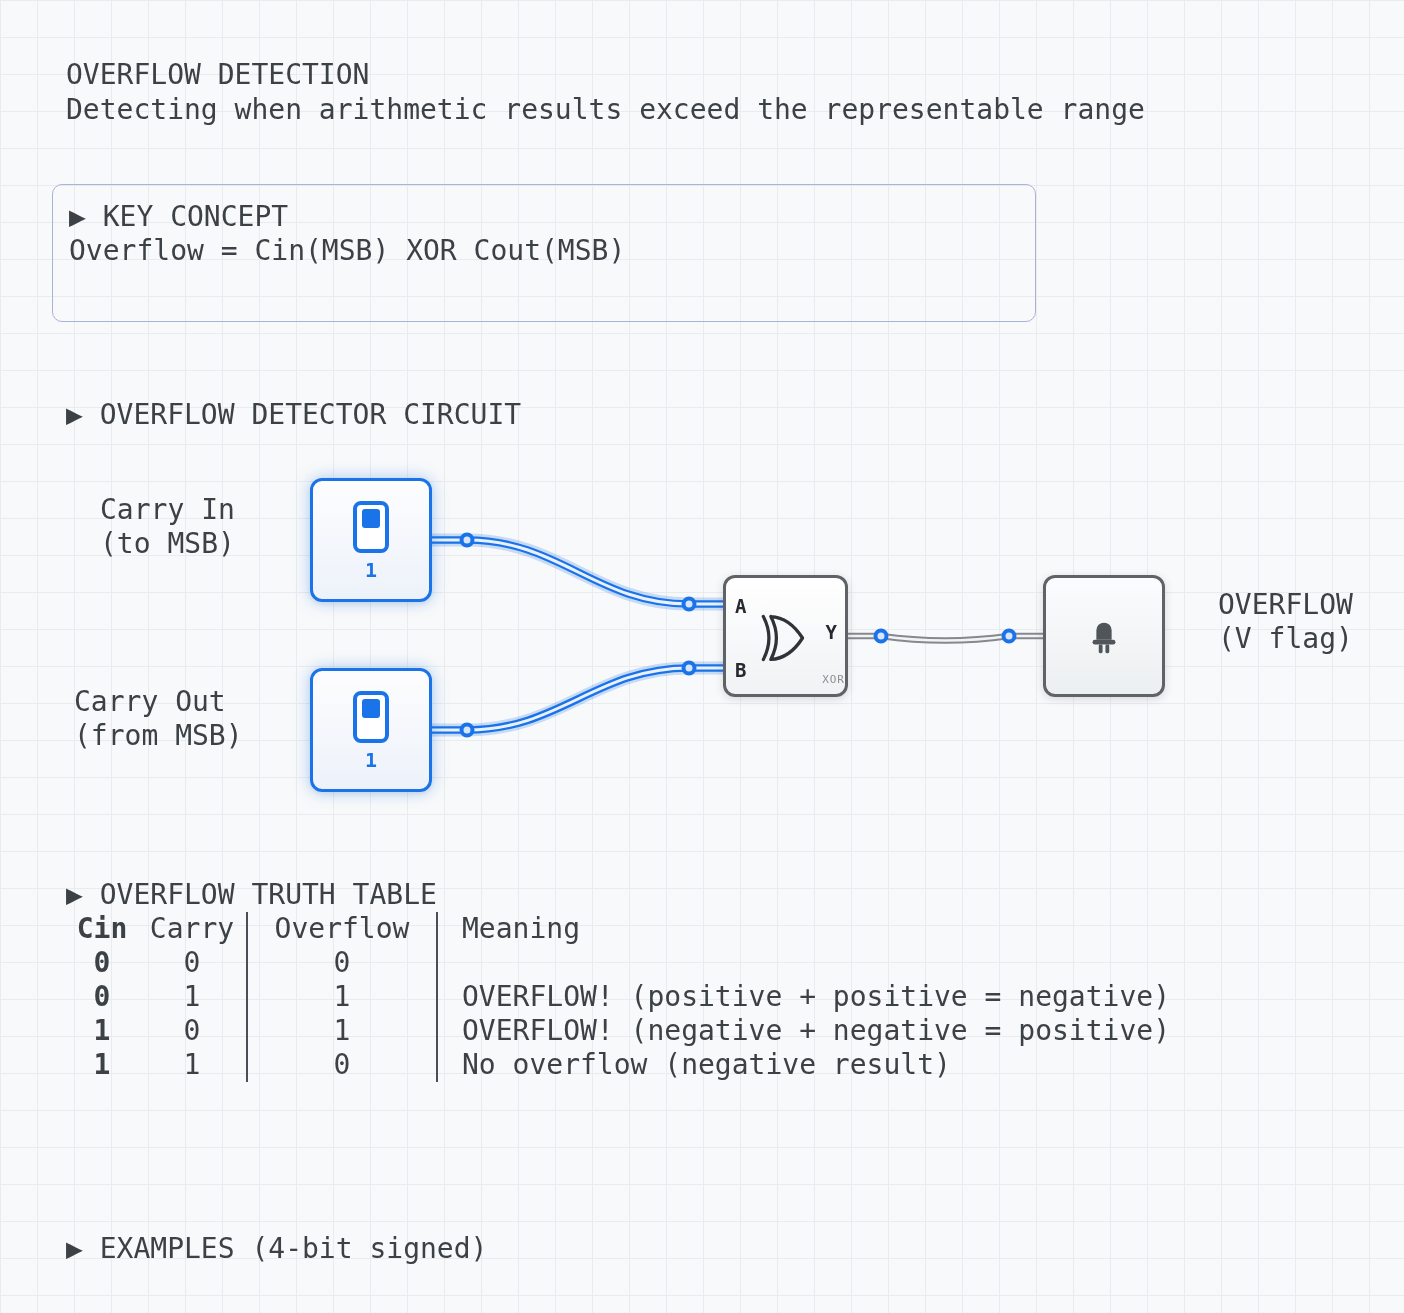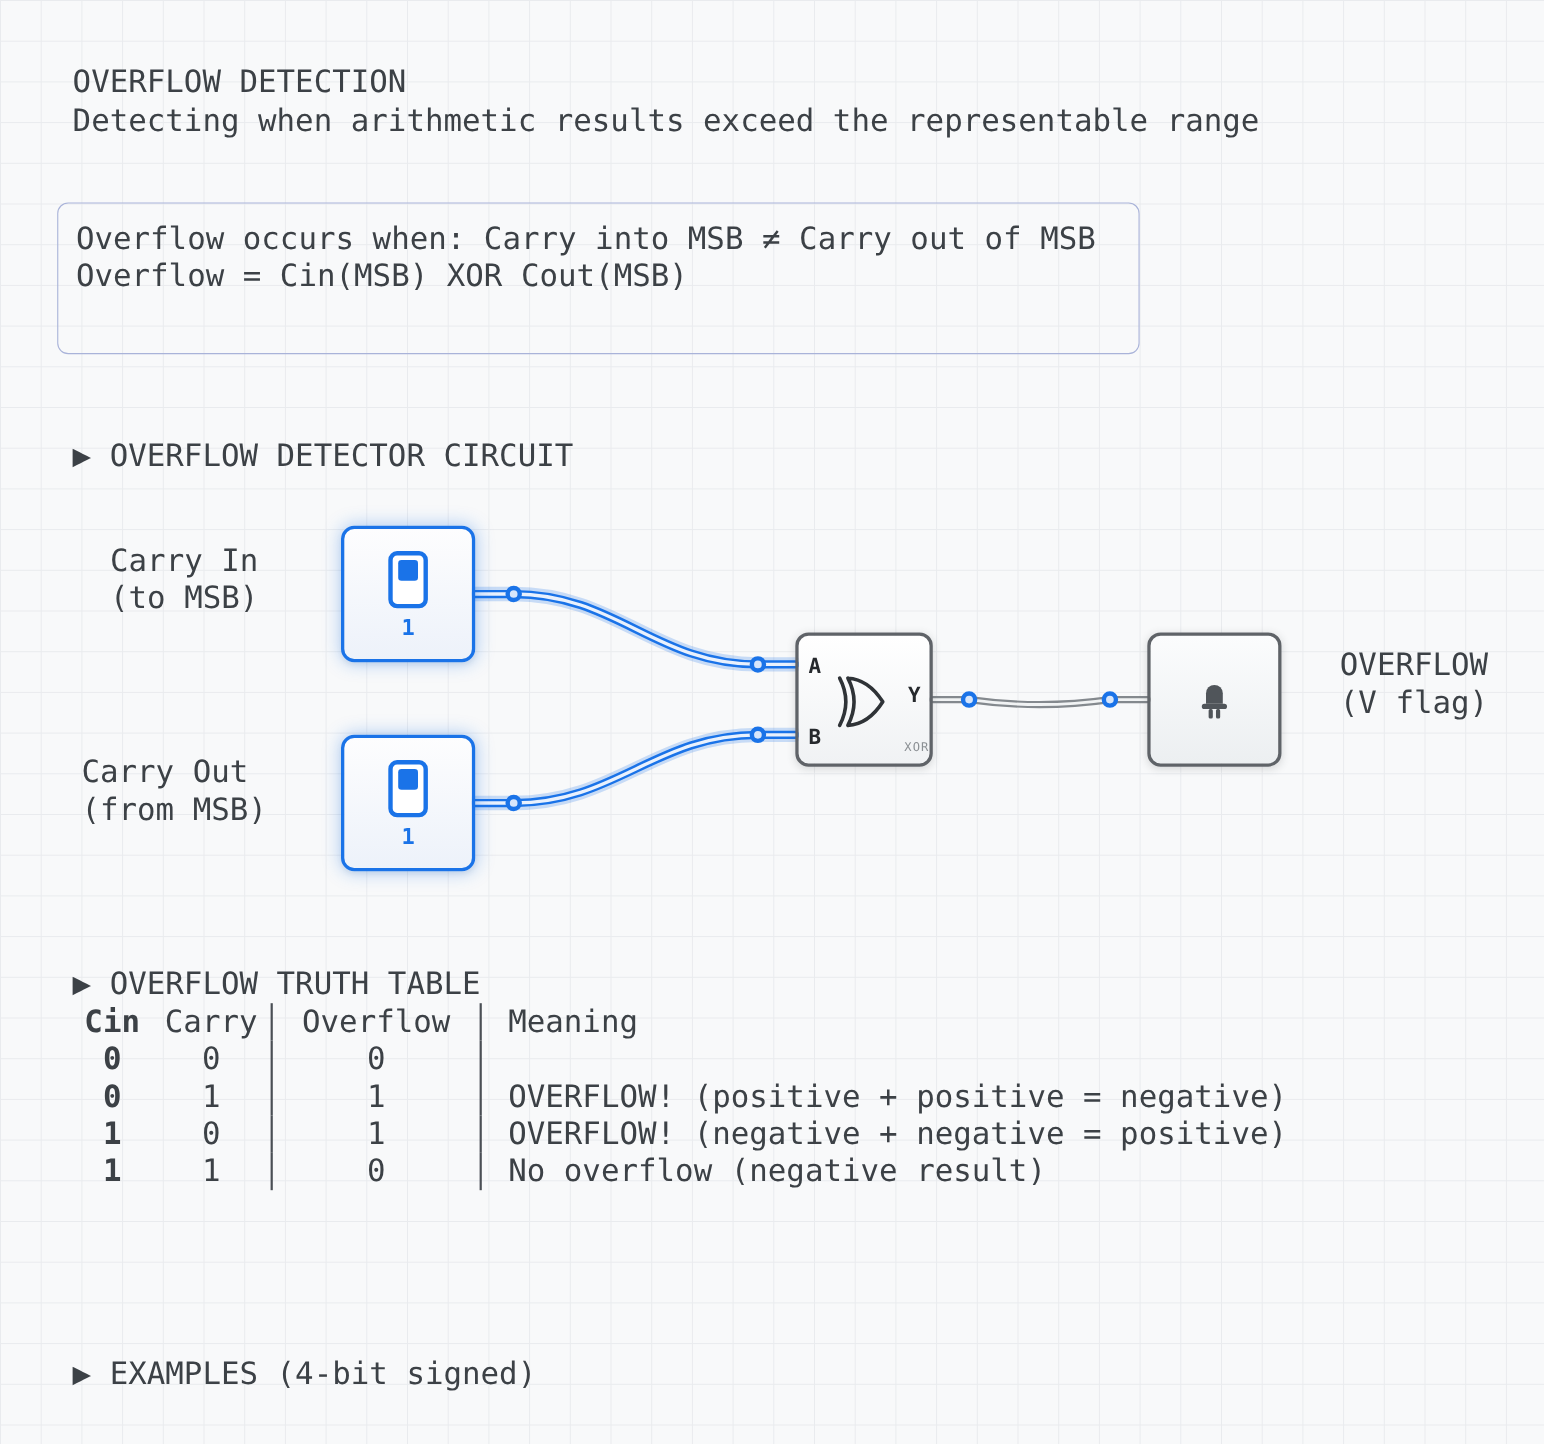--- a/index.html
+++ b/index.html
@@ -139,21 +139,21 @@
     <circle class="dot" cx="881" cy="636" r="5.5"></circle>
     <circle class="dot" cx="1009" cy="636" r="5.5"></circle>
   </svg>
 
   <header class="abs hdr">
     <div>OVERFLOW DETECTION</div>
     <div>Detecting when arithmetic results exceed the representable range</div>
   </header>
 
   <section class="abs key-concept">
-    <div>Overflow occurs when: Carry into MSB ≠ Carry out of MSB</div>
+    <div>▶ KEY CONCEPT</div>
     <div>Overflow = Cin(MSB) XOR Cout(MSB)</div>
   </section>
 
   <div class="abs section-heading circuit-heading">▶ OVERFLOW DETECTOR CIRCUIT</div>
 
   <div class="abs io-label carry-in-label">
     <div>Carry In</div>
     <div>(to MSB)</div>
   </div>
 

